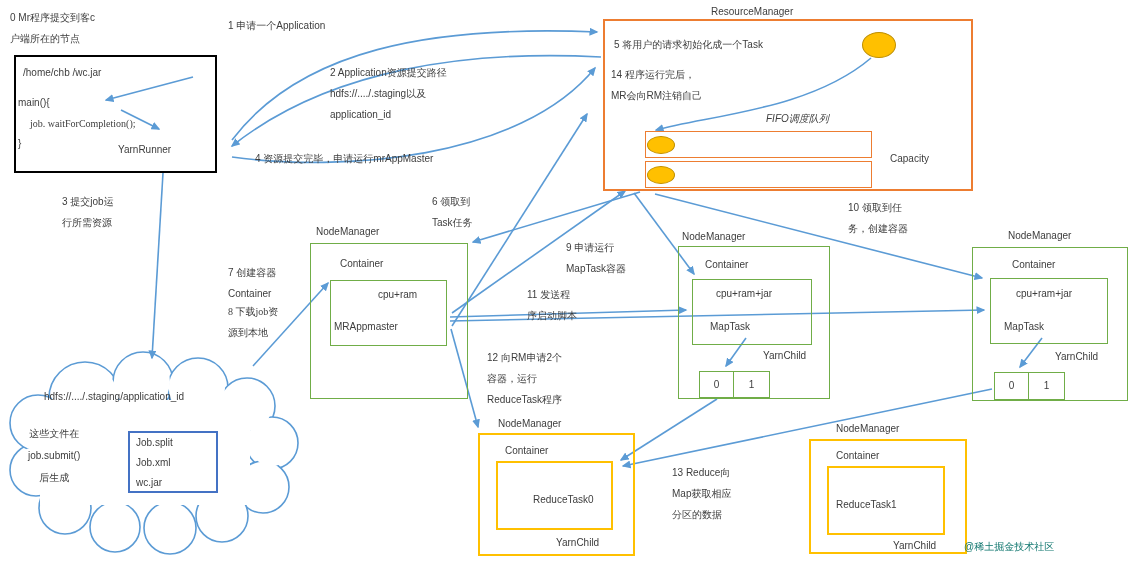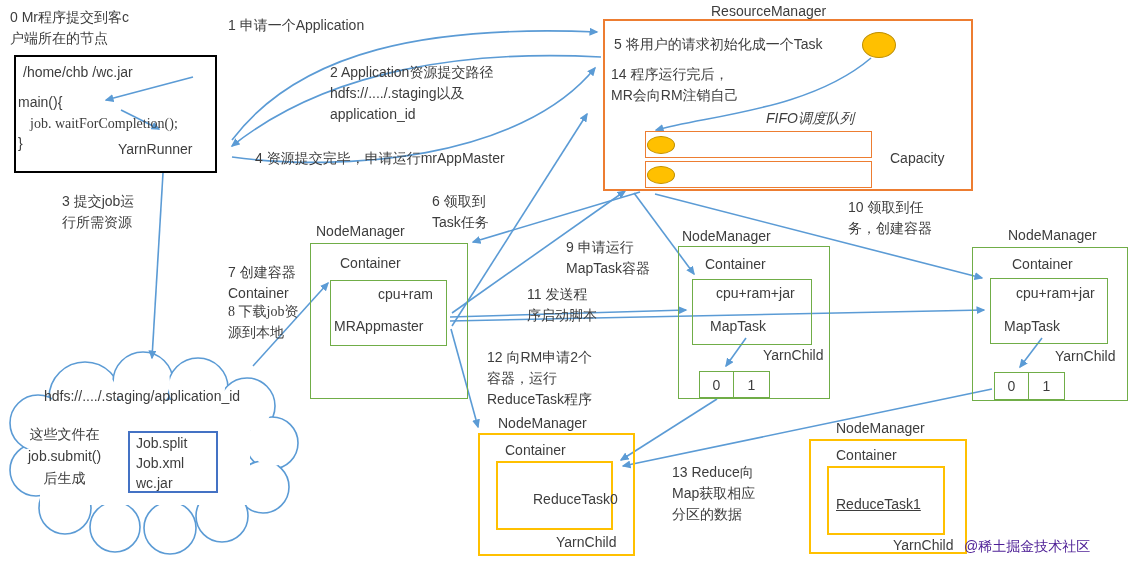--- a/index.html
+++ b/index.html
@@ -1,29 +1,29 @@
 <!DOCTYPE html>
 <html><head>
 <meta charset="utf-8">
 <style>
   html,body{margin:0;padding:0;background:#fff;}
   .canvas{position:relative;width:1137px;height:561px;background:#fff;overflow:hidden;
-          font-family:"Liberation Sans","DejaVu Sans",sans-serif;font-size:14px;color:#3d3d3d;}
+          font-family:"Liberation Sans","DejaVu Sans",sans-serif;font-size:10px;color:#3d3d3d;}
   .t{position:absolute;white-space:nowrap;line-height:21px;}
   .box{position:absolute;box-sizing:border-box;background:transparent;}
   .client{border:2px solid #000;}
   .rm{border:2px solid #ED7D31;}
   .queue{border:1.5px solid #ED7D31;}
   .green{border:1.5px solid #70AD47;}
   .yellow{border:2px solid #FFC000;}
   .fbox{border:2px solid #4472C4;}
   .dot{position:absolute;background:#FFC000;border:1.5px solid #BF8F00;border-radius:50%;box-sizing:border-box;}
   .cell{position:absolute;box-sizing:border-box;border:1.5px solid #70AD47;text-align:center;line-height:26px;}
   svg.layer{position:absolute;left:0;top:0;pointer-events:none;}
-  .wm{color:#4c1d95;text-align:center;}
+  .wm{color:#0f766e;text-align:center;}
 </style>
 </head>
 <body>
 
 <div class="canvas">
 
   <svg class="layer" width="1137" height="561" viewBox="0 0 1137 561">
     <defs>
       <marker id="ah" markerWidth="9" markerHeight="8" refX="7.5" refY="4" orient="auto" markerUnits="userSpaceOnUse">
         <path d="M0,0 L9,4 L0,8 z" fill="#5B9BD5"></path>
@@ -189,21 +189,21 @@
   <div class="box yellow" style="left:478px;top:433px;width:157px;height:123px;"></div>
   <span class="t" style="left:505px;top:440px;">Container</span>
   <div class="box yellow" style="left:496px;top:461px;width:117px;height:69px;"></div>
   <span class="t" style="left:505px;top:489px;margin-left:28px;">ReduceTask0</span>
   <span class="t" style="left:556px;top:532px;">YarnChild</span>
 
   <span class="t" style="left:836px;top:418px;">NodeManager</span>
   <div class="box yellow" style="left:809px;top:439px;width:158px;height:115px;"></div>
   <span class="t" style="left:836px;top:445px;">Container</span>
   <div class="box yellow" style="left:827px;top:466px;width:118px;height:69px;"></div>
-  <span class="t" style="left:836px;top:494px;text-decoration:underline;">ReduceTask1</span>
+  <span class="t" style="left:836px;top:494px;">ReduceTask1</span>
   <span class="t" style="left:893px;top:535px;">YarnChild</span>
 
   <span class="t" style="left:44px;top:386px;">hdfs://..../.staging/application_id</span>
   <div class="t" style="left:28px;top:423px;line-height:22px;text-align:center;">
     <span>这些文件在</span><br>
     <span>job.submit()</span><br>
     <span>后生成</span>
   </div>
   <div class="box fbox" style="left:128px;top:431px;width:90px;height:62px;"></div>
   <div class="t" style="left:136px;top:433px;line-height:20px;">

